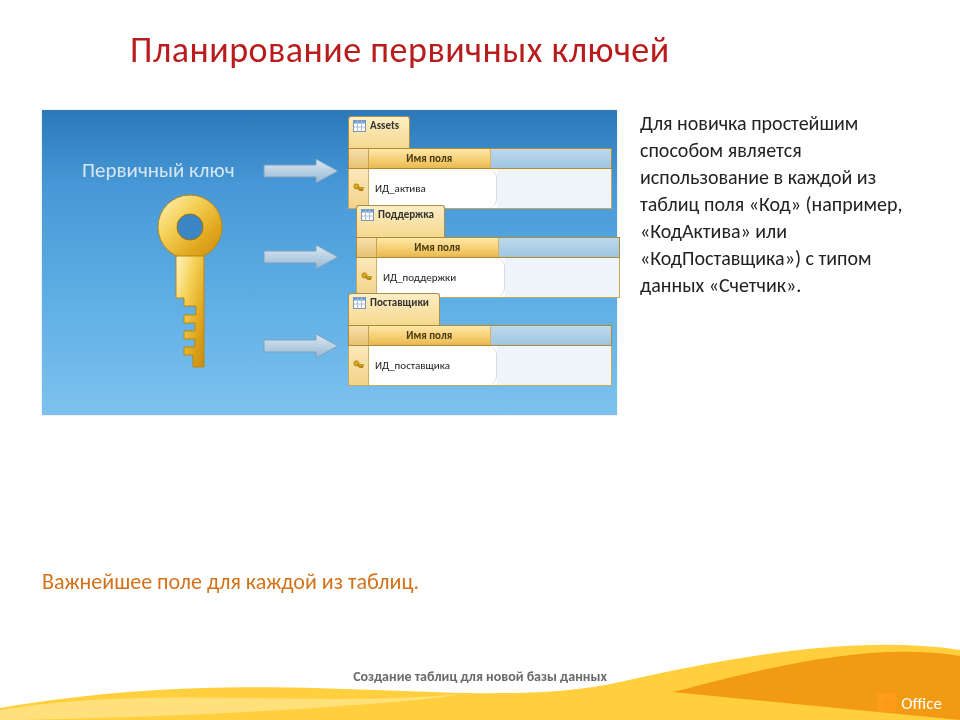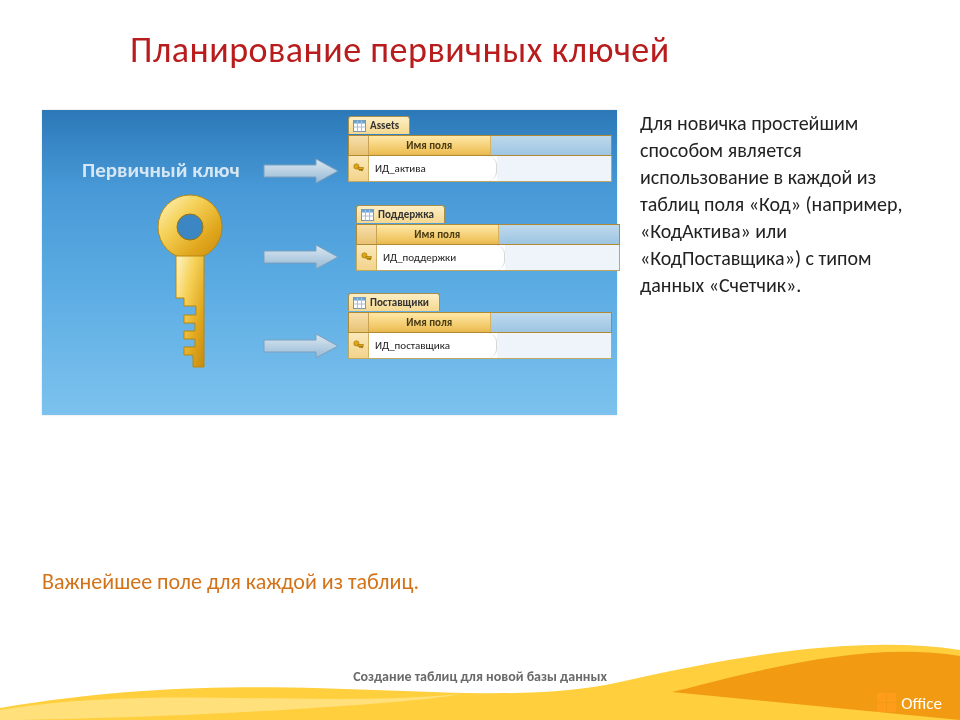--- a/index.html
+++ b/index.html
@@ -28,21 +28,21 @@
     height: 305px;
     background: linear-gradient(180deg, #2c78b8 0%, #4798d6 25%, #5dade4 60%, #7dc2ee 100%);
     box-shadow: 0 0 2px rgba(0,0,0,0.15);
   }
   .pk-label {
     position: absolute;
     top: 47px;
     left: 40px;
     font-size: 21px;
     color: #d6e6f2;
-    font-weight: 700;
+    font-weight: 400;
   }
   .key-svg {
     position: absolute;
     top: 82px;
     left: 98px;
   }
   .arrow {
     position: absolute;
     left: 220px;
     width: 78px;
@@ -61,21 +61,21 @@
   .tablebox-1 { top: 6px; }
   .tablebox-2 { top: 95px; margin-left: 8px; }
   .tablebox-3 { top: 183px; }
   .tb-tab {
     display: inline-flex;
     align-items: center;
     background: linear-gradient(180deg,#fdeec3,#f4d890);
     border: 1px solid #a88e4c;
     border-bottom: none;
     border-radius: 3px 3px 0 0;
-    padding: 2px 10px 2px 4px;
+    padding: 2px 10px 16px 4px;
     font-weight: bold;
     color: #333;
     gap: 4px;
   }
   .tb-tab .grid-icon {
     width: 13px; height: 12px;
     display: inline-block;
   }
   .tb-head {
     display: flex;
@@ -109,21 +109,21 @@
     width: 20px;
     display: flex;
     align-items: center;
     justify-content: center;
     background: linear-gradient(180deg,#fbe9bb,#f2d38a);
     border-right: 1px solid #d0b064;
   }
   .tb-row .keycell svg { width: 11px; height: 11px; }
   .tb-row .val1 {
     flex: 1;
-    padding: 6px 6px;
+    padding: 13px 6px;
     color: #222;
     border-right: 1px solid #d8d8d8;
     background: #fff;
     border-radius: 9px;
   }
   .tb-row .val2 {
     flex: 1;
     background: #eef4f9;
   }
   .body-text {

